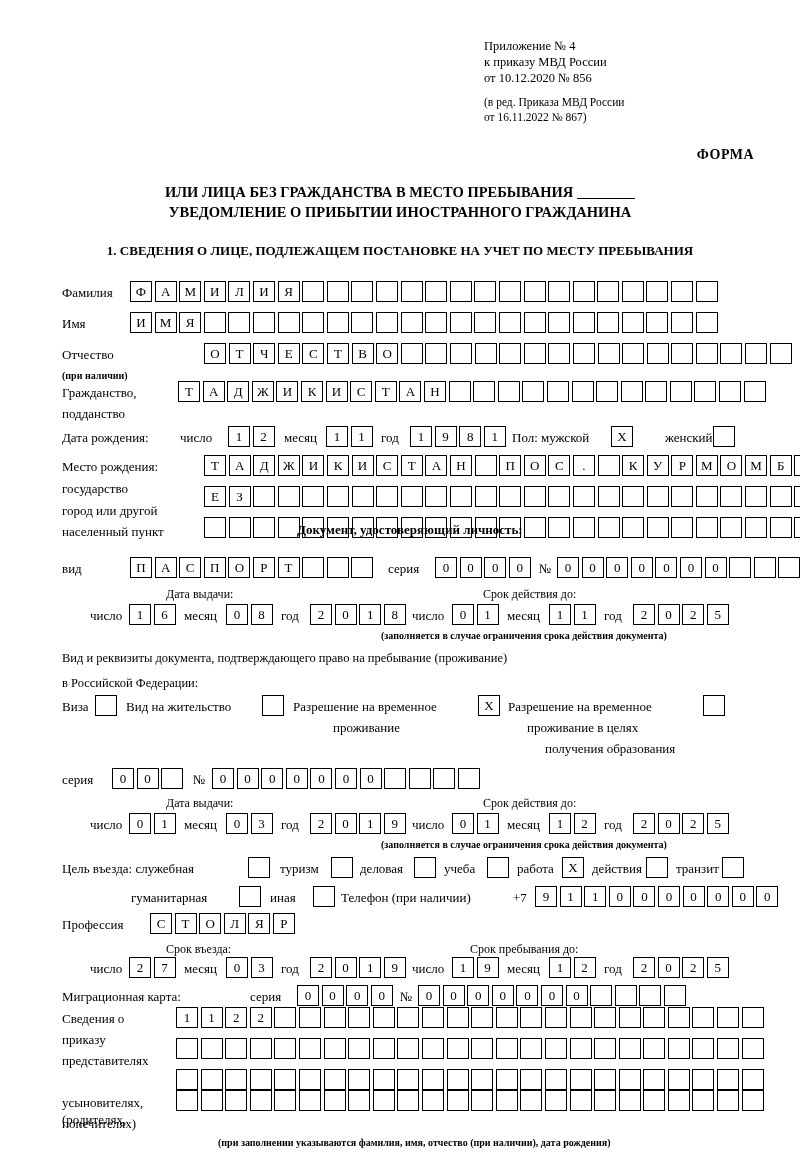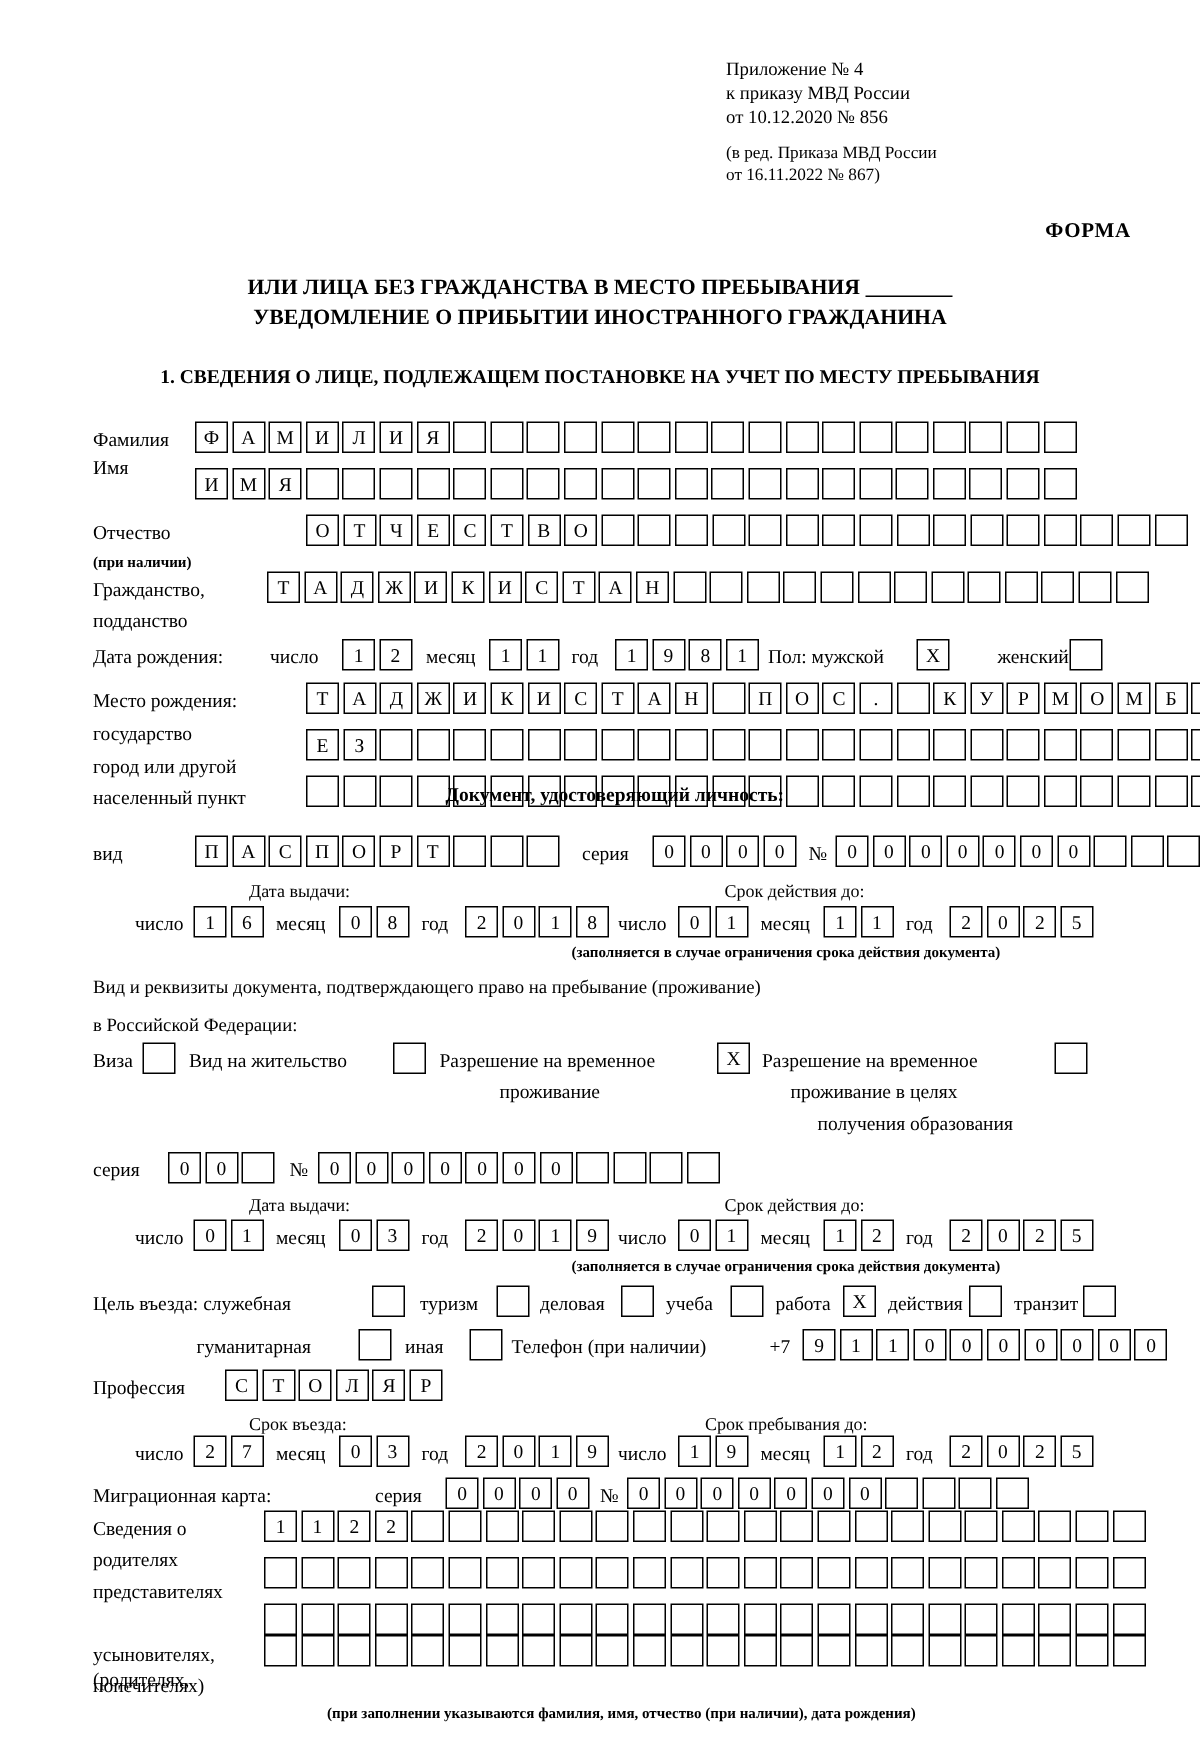--- a/index.html
+++ b/index.html
@@ -97,21 +97,21 @@
       <div class="cell"></div>
       <div class="cell"></div>
       <div class="cell"></div>
       <div class="cell"></div>
       <div class="cell"></div>
       <div class="cell"></div>
       <div class="cell"></div>
       <div class="cell"></div>
     </div>
 
-  <div class="lbl" style="top:304px;left:62px;">Имя</div>
+  <div class="lbl" style="top:316px;left:62px;">Имя</div>
   <div class="cells" style="top:312px;left:130px;">
       <div class="cell">И</div>
       <div class="cell">М</div>
       <div class="cell">Я</div>
       <div class="cell"></div>
       <div class="cell"></div>
       <div class="cell"></div>
       <div class="cell"></div>
       <div class="cell"></div>
       <div class="cell"></div>
@@ -582,21 +582,21 @@
       <div class="cell">0</div>
       <div class="cell">0</div>
       <div class="cell">0</div>
       <div class="cell"></div>
       <div class="cell"></div>
       <div class="cell"></div>
       <div class="cell"></div>
     </div>
 
   <div class="lbl" style="top:1011px;left:62px;">Сведения о</div>
-  <div class="lbl" style="top:1032px;left:62px;">родителях</div>
+  <div class="lbl" style="top:1032px;left:62px;">приказу</div>
   <div class="lbl" style="top:1053px;left:62px;">представителях</div>
   <div class="lbl" style="top:1074px;left:62px;margin-top:38px;">(родителях,</div>
   <div class="lbl" style="top:1095px;left:62px;">усыновителях,</div>
   <div class="lbl" style="top:1116px;left:62px;">попечителях)</div>
 
   <div class="cells" style="top:1007px;left:176px;">
       <div class="cell">1</div>
       <div class="cell">1</div>
       <div class="cell">2</div>
       <div class="cell">2</div>

